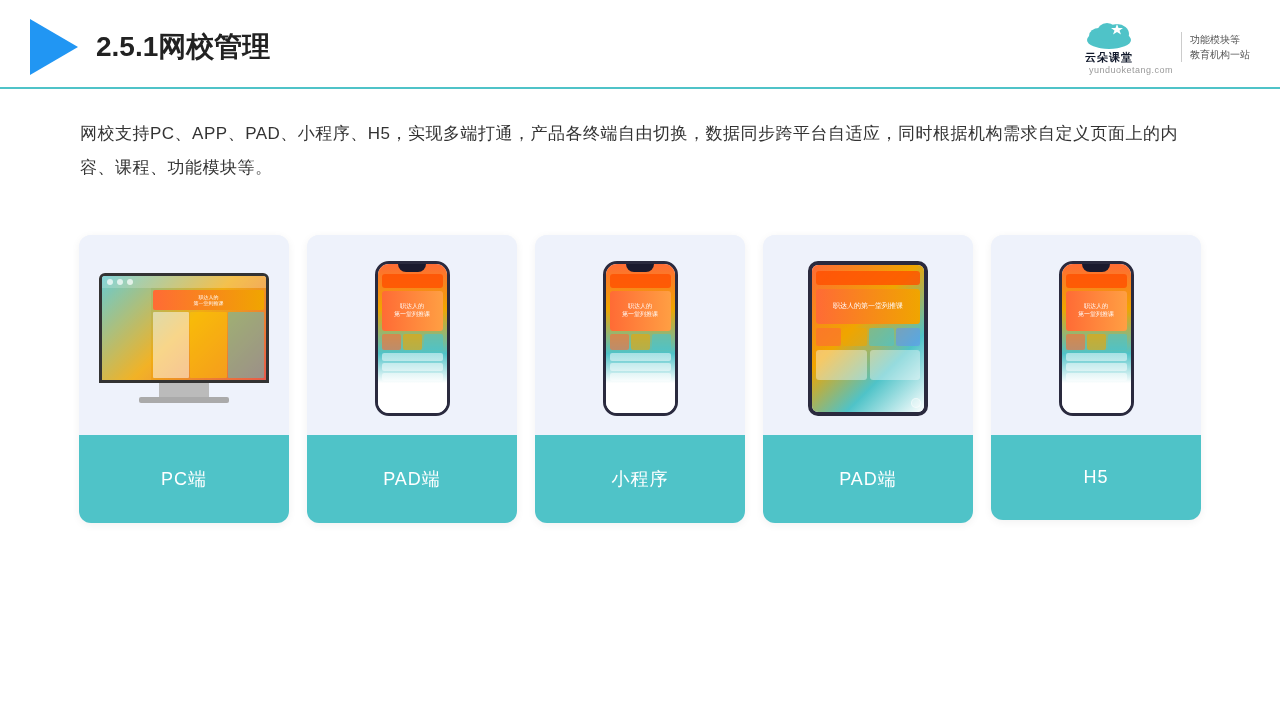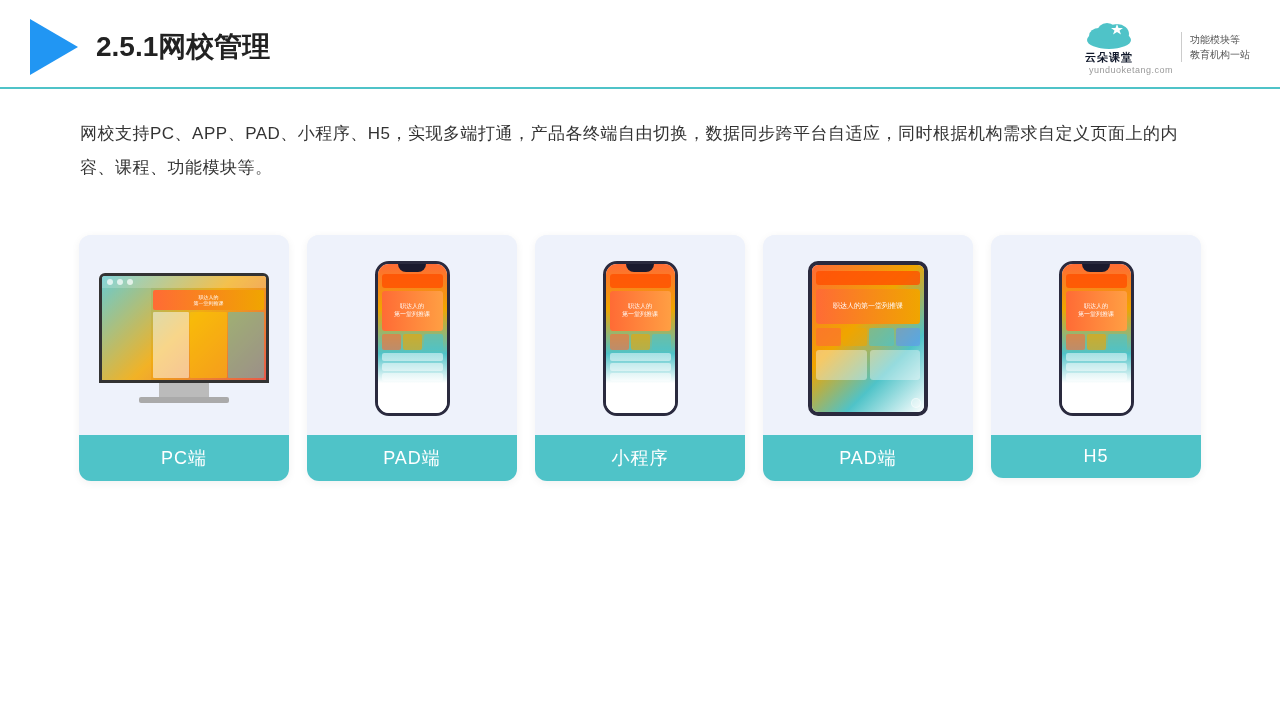--- a/index.html
+++ b/index.html
@@ -325,21 +325,21 @@
     }
 
     
     .card-label {
       width: 100%;
       background: #4fc3c8;
       color: white;
       text-align: center;
       font-size: 18px;
       font-weight: 500;
-      padding: 11px 0;
+      padding: 32px 0;
       letter-spacing: 1px;
     }
   </style>
 </head>
 <body>
 
 <div class="header">
   <div class="header-left">
     <div class="play-icon"></div>
     <h1 class="page-title">2.5.1网校管理</h1>

